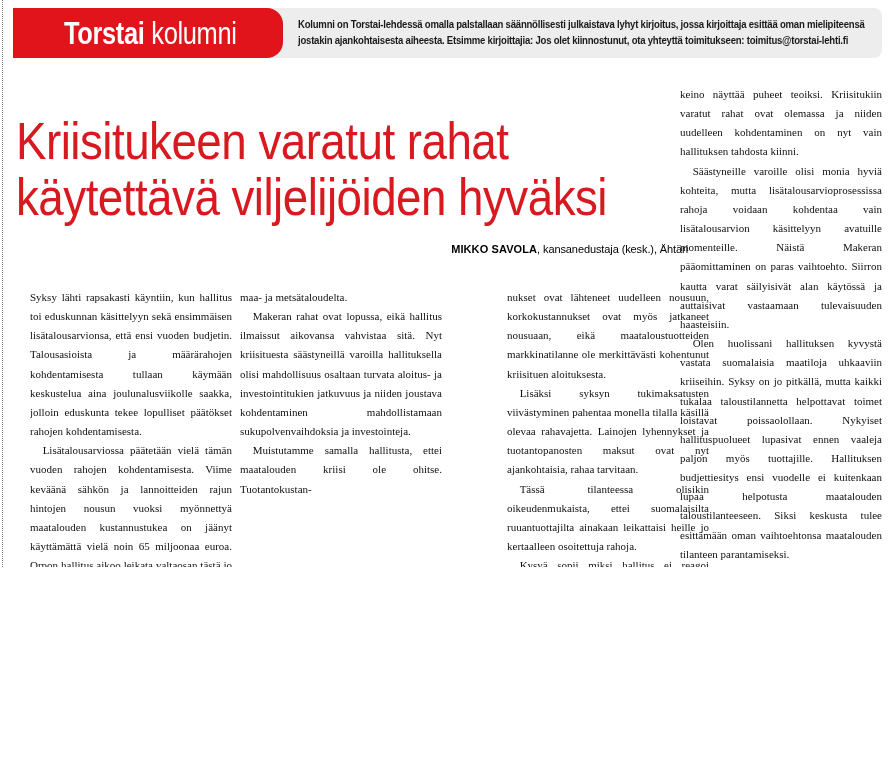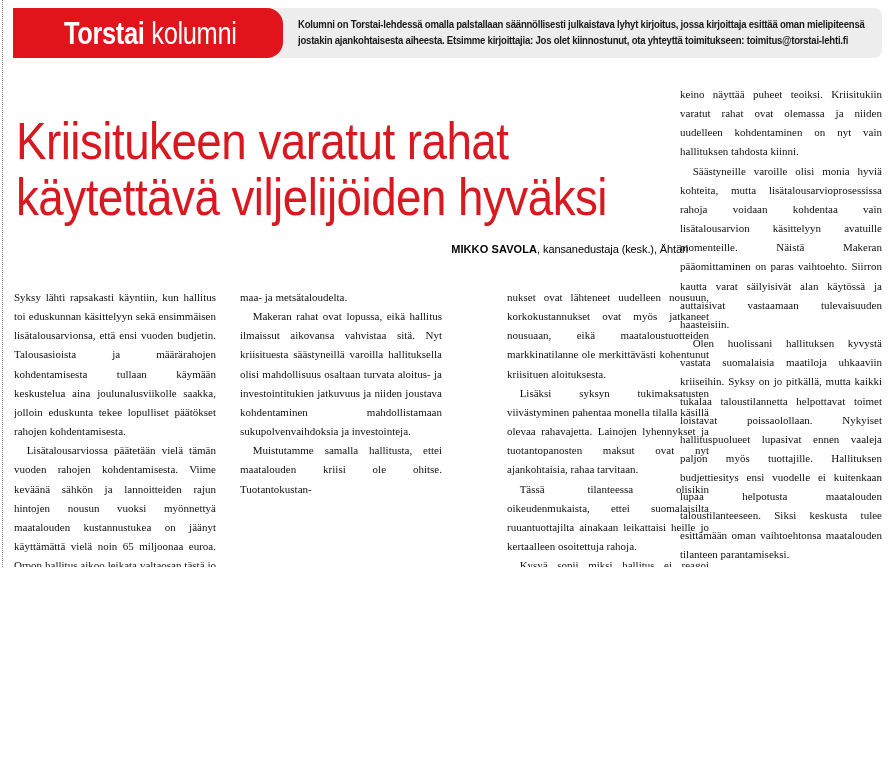--- a/index.html
+++ b/index.html
@@ -139,21 +139,21 @@
     height: 478px;
   }
 
   .col {
     position: absolute;
     top: 0;
     width: 202px;
     height: 478px;
     overflow: hidden;
   }
-  .col-1 { left: 0; }
+  .col-1 { left: 16px; }
   .col-2 { left: 226px; }
   .col-3 { left: 462px; margin-left: 31px; }
   .col-4 {
     left: 666px;
     top: -203px;
     height: 681px;
   }
 
   .col p {
     margin: 0;

